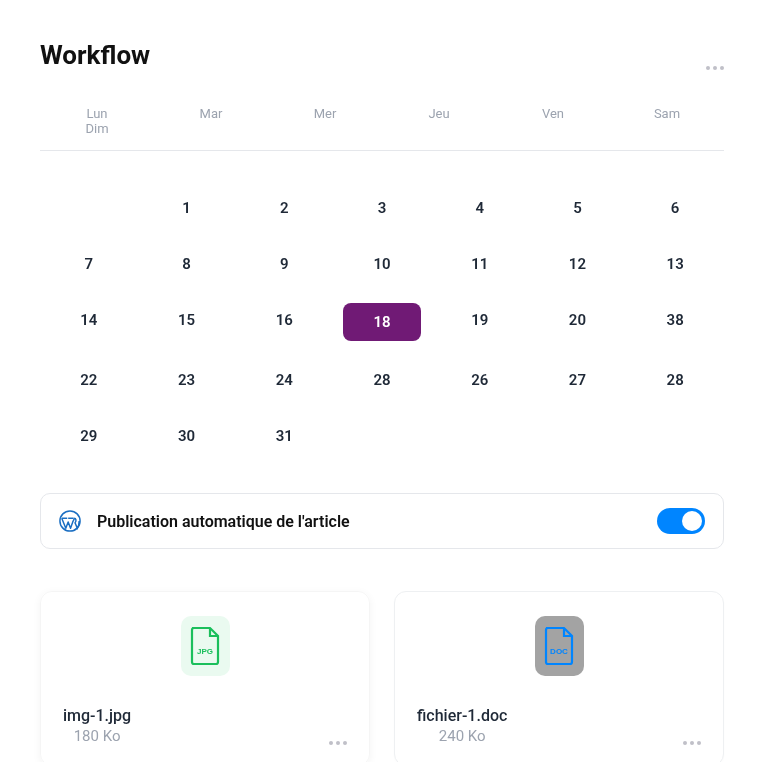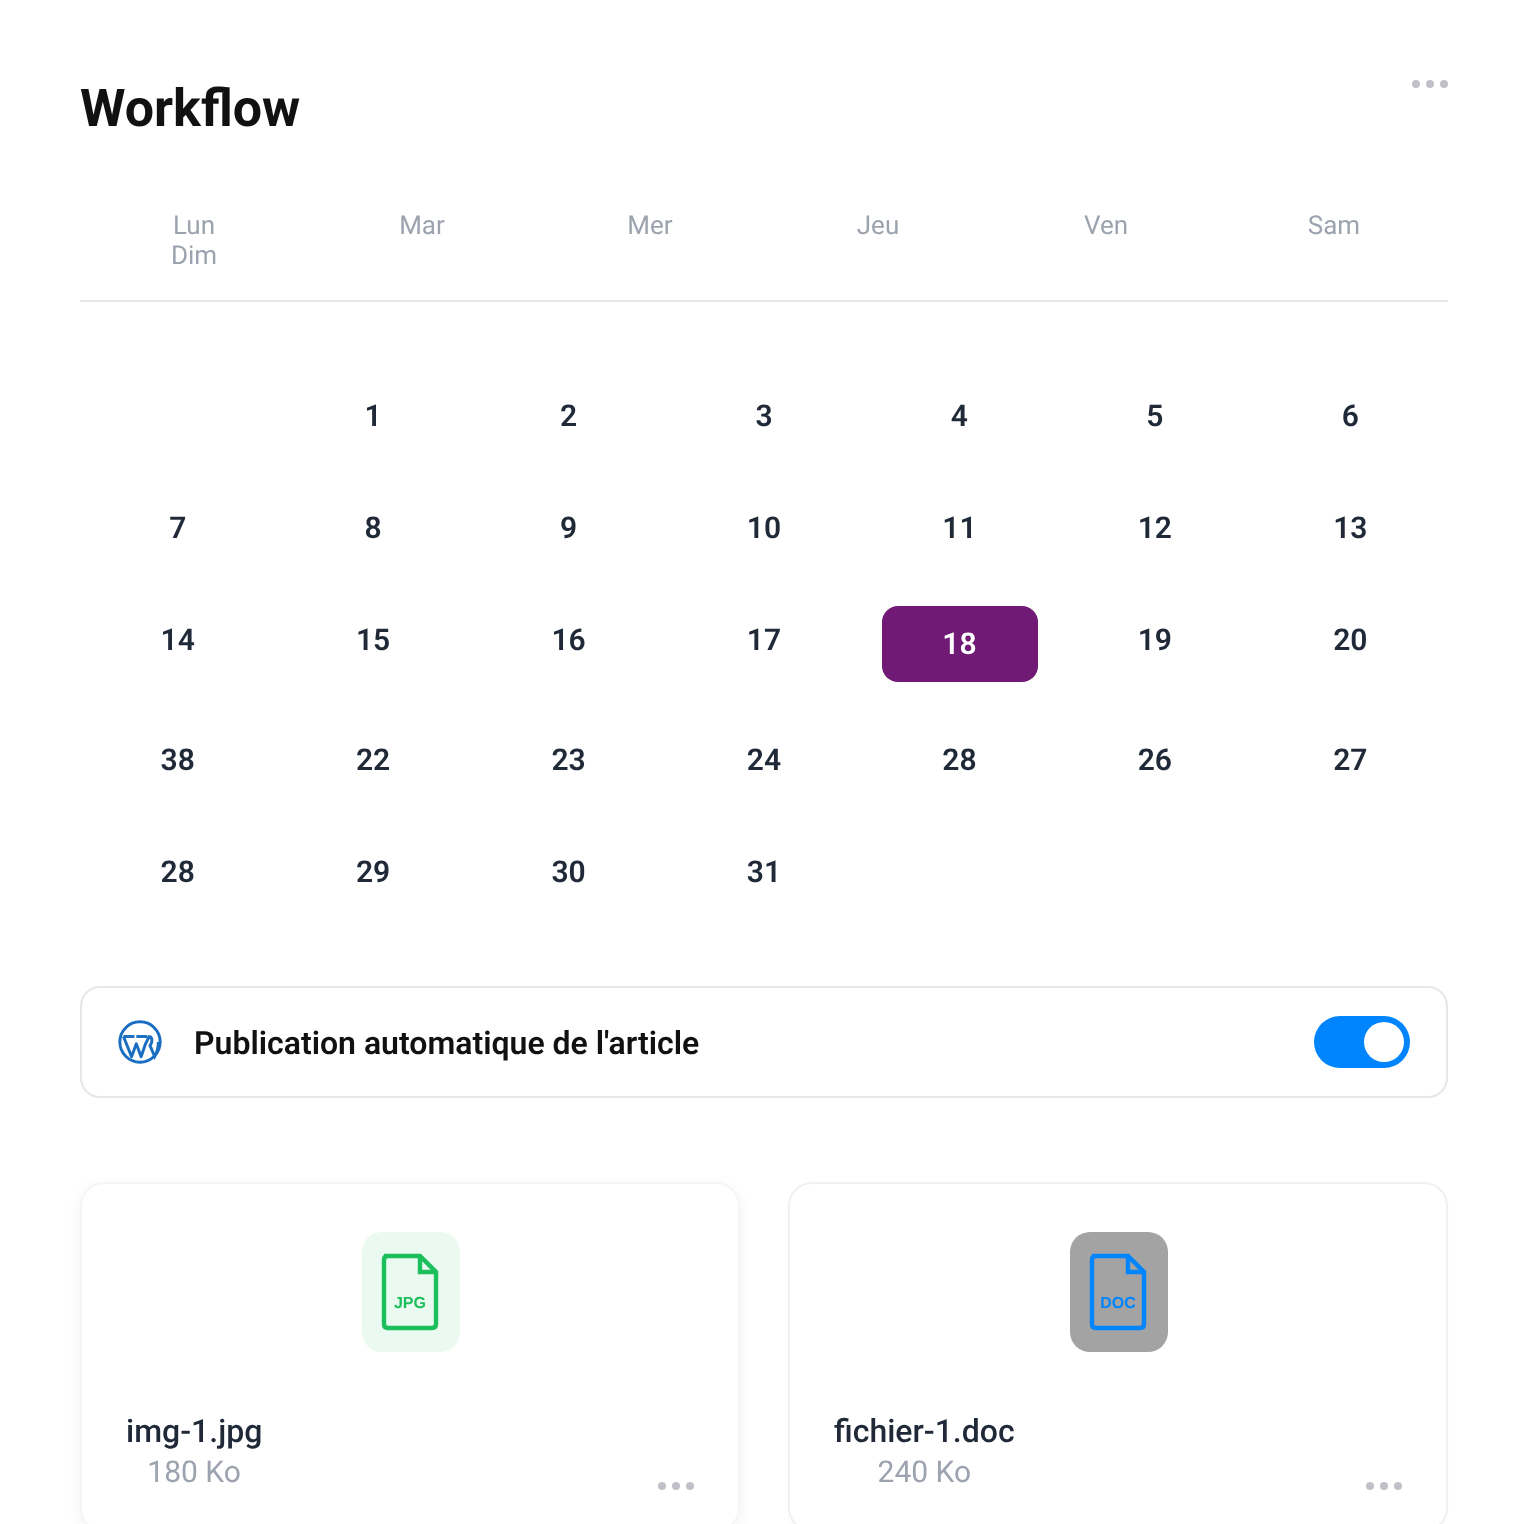--- a/index.html
+++ b/index.html
@@ -1,17 +1,17 @@
 <!DOCTYPE html>
 <html><head>
 <meta charset="utf-8">
 <style>
 * { box-sizing: border-box; margin: 0; padding: 0; }
 body { font-family: -apple-system, BlinkMacSystemFont, "Segoe UI", Roboto, sans-serif; background: #fff; padding: 40px; width: 764px; }
-.header { display: flex; justify-content: space-between; align-items: flex-start; margin-bottom: 36px; gap: 32px; }
+.header { display: flex; justify-content: space-between; align-items: flex-end; margin-bottom: 36px; gap: 32px; }
 .title { font-size: 26px; font-weight: 700; color: #111; }
 .more-icon { display: flex; gap: 3px; color: #aaa; cursor: pointer; }
 .more-icon span { width: 4px; height: 4px; border-radius: 50%; background: #c0c0c8; }
 .calendar { margin-bottom: 40px; }
 .weekdays { display: grid; grid-template-columns: repeat(6,1fr); border-bottom: 1px solid #e5e7eb; padding-bottom: 14px; margin-bottom: 40px; }
 .weekday { text-align: center; color: #9ca3af; font-size: 13px; }
 .days-grid { display: grid; grid-template-columns: repeat(7,1fr); row-gap: 22px; }
 .day { text-align: center; font-size: 15px; font-weight: 600; color: #1f2937; padding: 8px 0; cursor: pointer; }
 .day.empty { visibility: hidden; }
 .day.selected { background: #701a75; color: #fff; border-radius: 8px; width: 78px; margin: 0 auto; padding: 10px 0; }
@@ -65,21 +65,20 @@
       <div class="day">7</div>
       <div class="day">8</div>
       <div class="day">9</div>
       <div class="day">10</div>
       <div class="day">11</div>
       <div class="day">12</div>
       <div class="day">13</div>
       <div class="day">14</div>
       <div class="day">15</div>
       <div class="day">16</div>
-      <div class="day">17</div>
       <div class="day selected">18</div>
       <div class="day">19</div>
       <div class="day">20</div>
       <div class="day">38</div>
       <div class="day">22</div>
       <div class="day">23</div>
       <div class="day">24</div>
       <div class="day">28</div>
       <div class="day">26</div>
       <div class="day">27</div>

